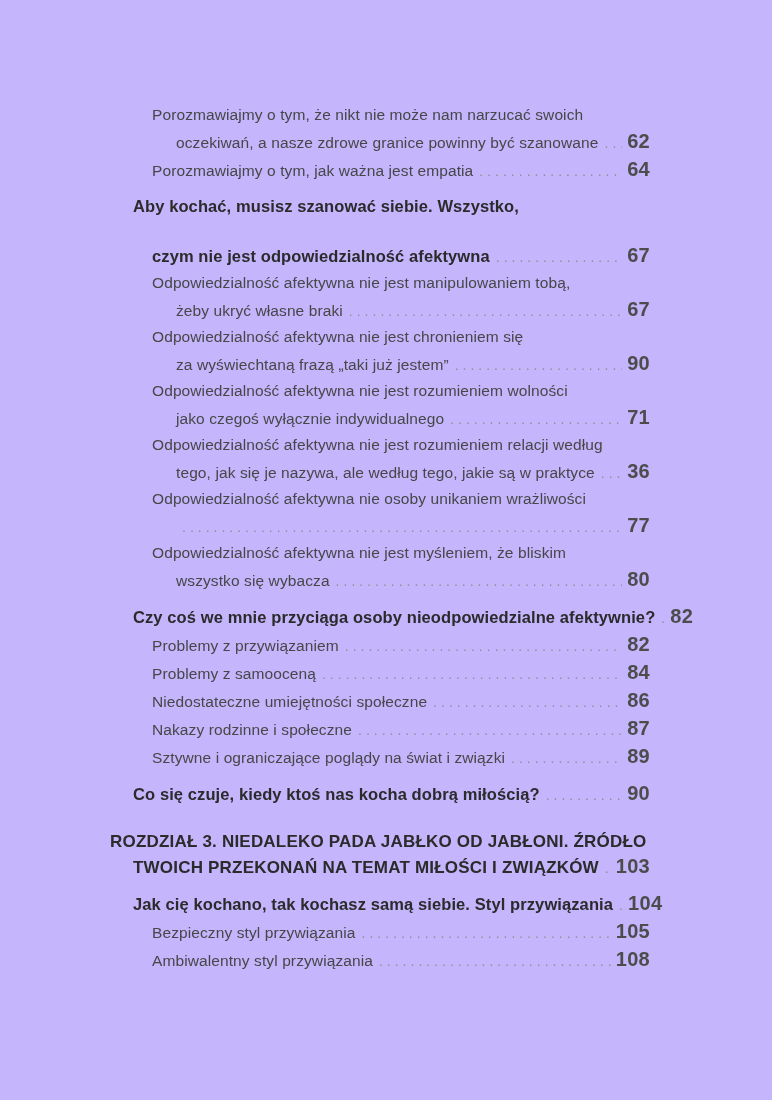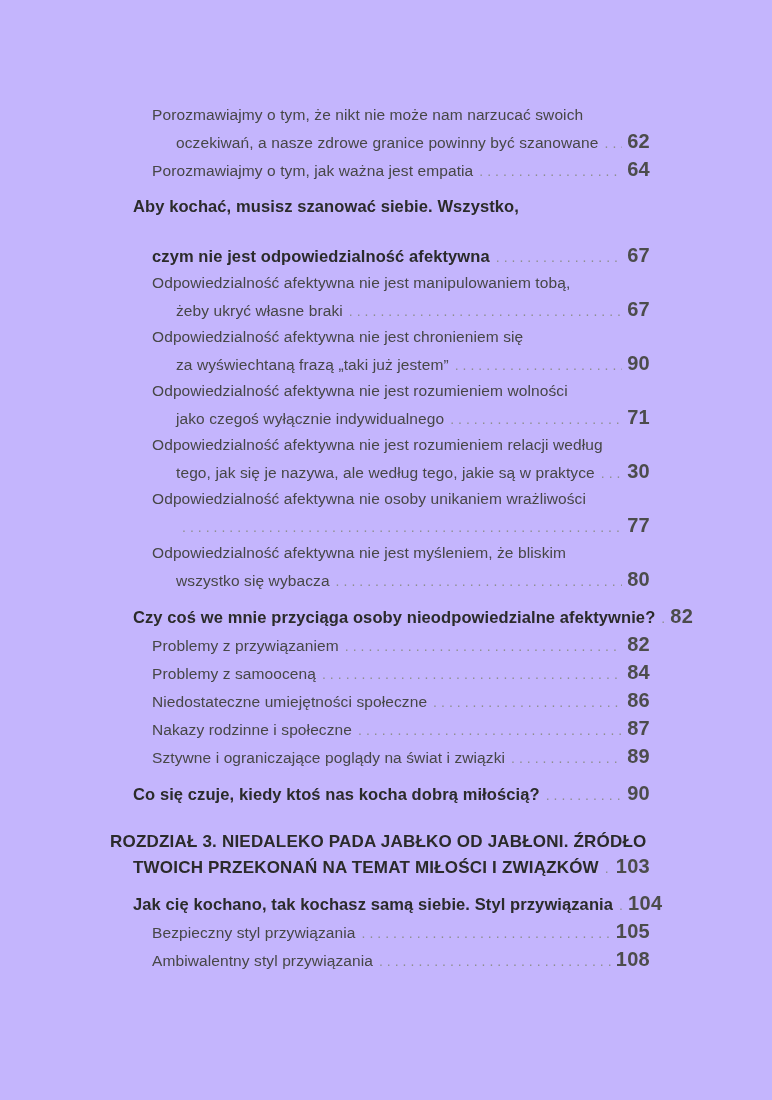--- a/index.html
+++ b/index.html
@@ -149,21 +149,21 @@
           <span class="page-num">71</span>
         </div>
       </div>
       <div class="entry h2">
         <div class="line">
           <span class="text">Odpowiedzialność afektywna nie jest rozumieniem relacji według</span>
         </div>
         <div class="line cont">
           <span class="text">tego, jak się je nazywa, ale według tego, jakie są w praktyce</span>
           <span class="leader"></span>
-          <span class="page-num">30</span>
+          <span class="page-num">36</span>
         </div>
       </div>
       <div class="entry h2">
         <div class="line">
           <span class="text">Odpowiedzialność afektywna nie osoby unikaniem wrażliwości</span>
         </div>
         <div class="line cont">
           <span class="leader"></span>
           <span class="page-num">77</span>
         </div>

